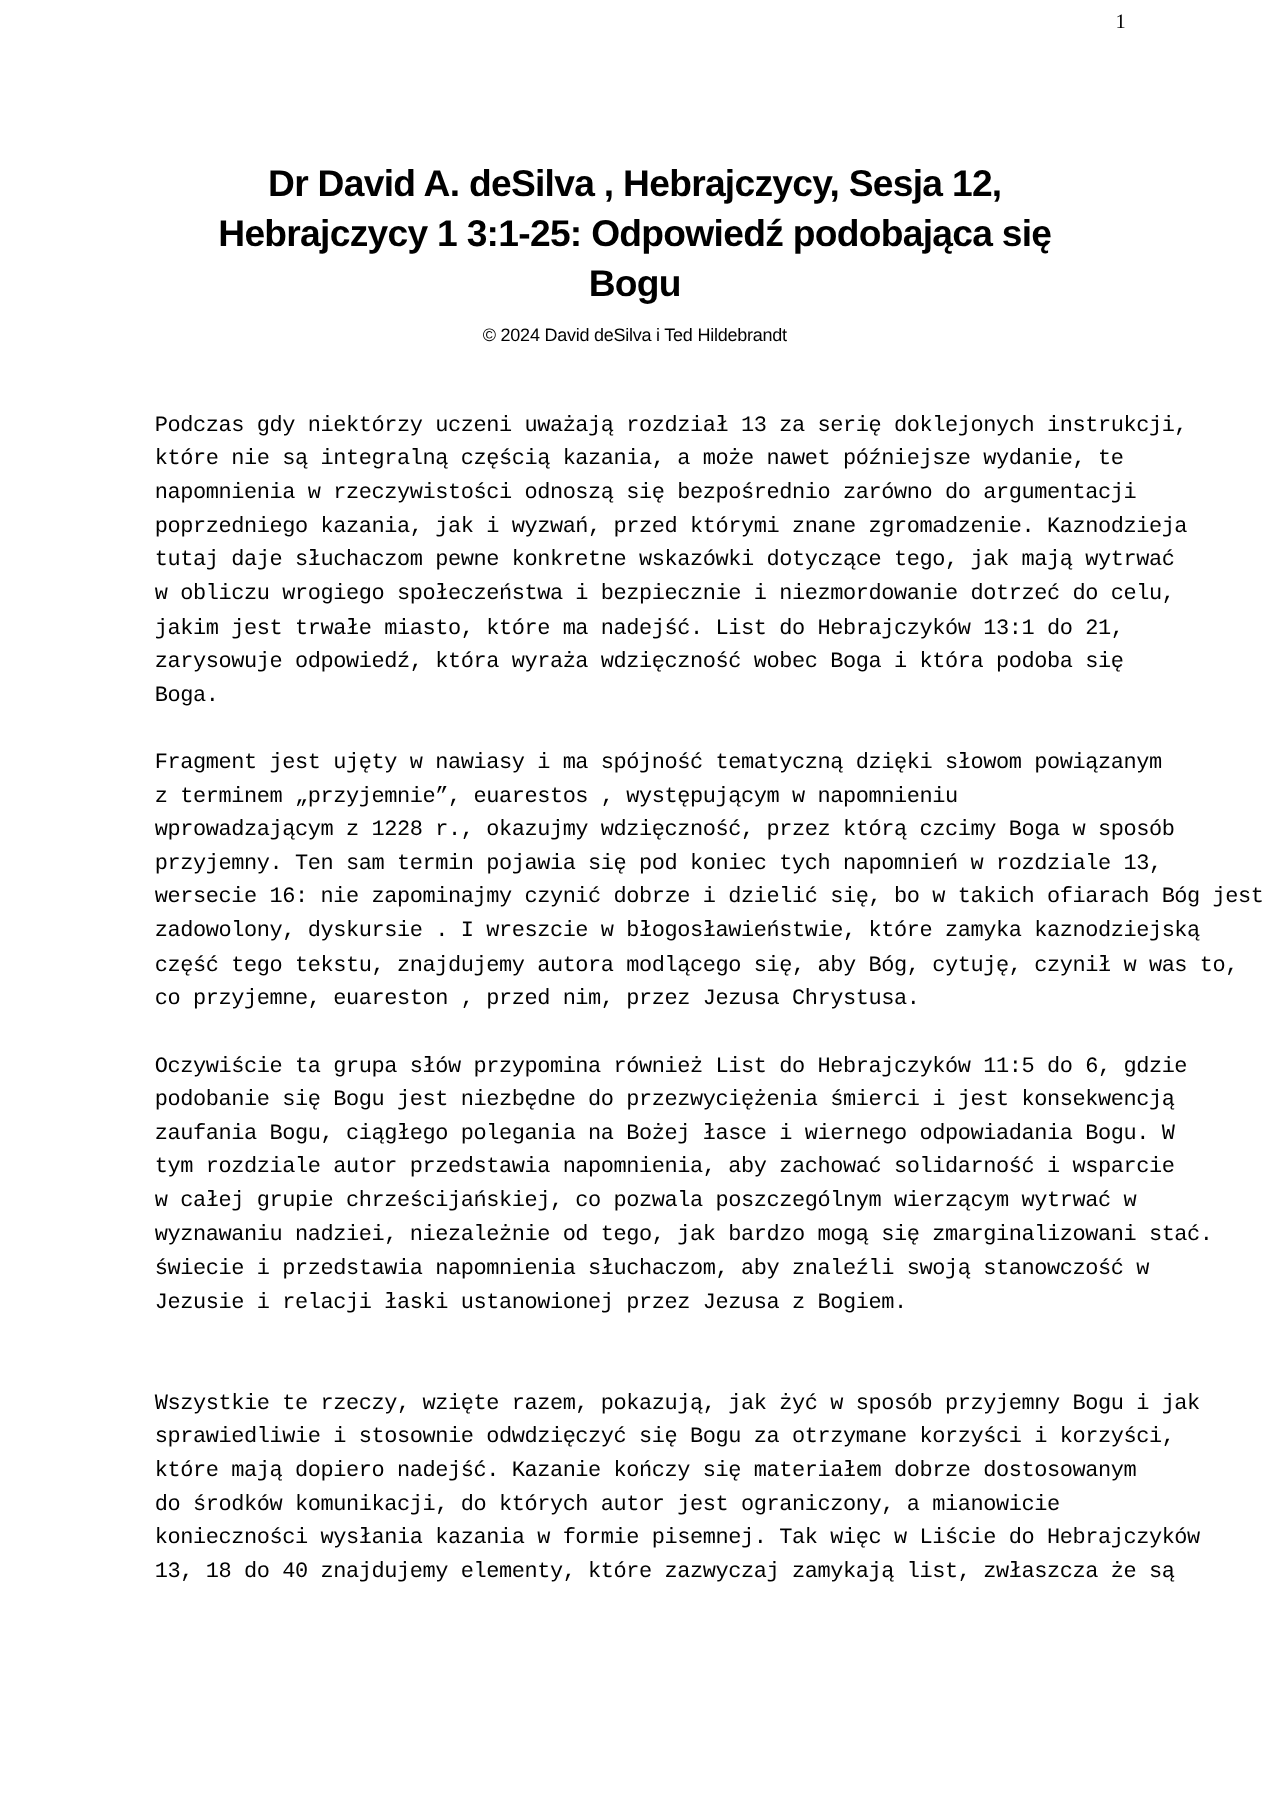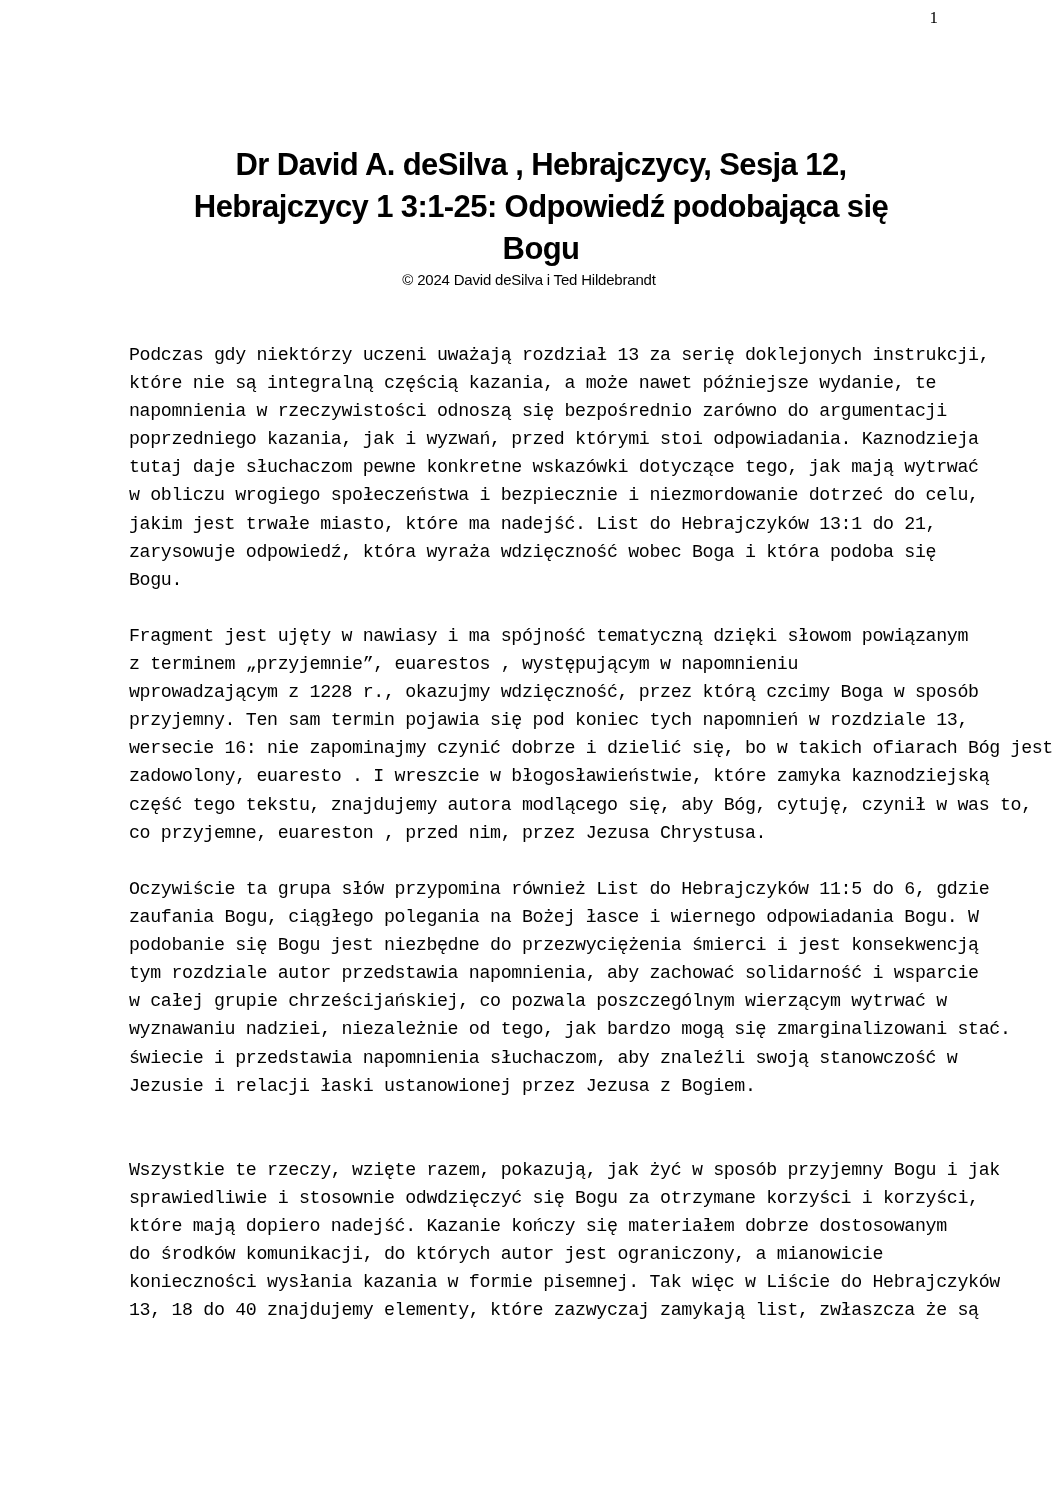--- a/index.html
+++ b/index.html
@@ -28,55 +28,55 @@
   #p0 { top: 341px; }
   #p1 { top: 622px; }
   #p2 { top: 875px; }
   #p3 { top: 1156px; }
 </style>
 </head>
 <body>
 
 <div class="page-num">1</div>
 
-<h1 class="title" style="margin:12px;">
+<h1 class="title" style="margin:0;">
   <span class="tline">Dr David A. deSilva , Hebrajczycy, Sesja 12,</span>
   <span class="tline">Hebrajczycy 1 3:1-25: Odpowiedź podobająca się</span>
   <span class="tline">Bogu</span>
 </h1>
 
 <div class="copyright">© 2024 David deSilva i Ted Hildebrandt</div>
 
 <div id="p0" class="para">
   <span class="line">Podczas gdy niektórzy uczeni uważają rozdział 13 za serię doklejonych instrukcji,</span>
   <span class="line">które nie są integralną częścią kazania, a może nawet późniejsze wydanie, te</span>
   <span class="line">napomnienia w rzeczywistości odnoszą się bezpośrednio zarówno do argumentacji</span>
-  <span class="line">poprzedniego kazania, jak i wyzwań, przed którymi stoi odpowiadania. Kaznodzieja</span>
+  <span class="line">poprzedniego kazania, jak i wyzwań, przed którymi znane zgromadzenie. Kaznodzieja</span>
   <span class="line">tutaj daje słuchaczom pewne konkretne wskazówki dotyczące tego, jak mają wytrwać</span>
   <span class="line">w obliczu wrogiego społeczeństwa i bezpiecznie i niezmordowanie dotrzeć do celu,</span>
   <span class="line">jakim jest trwałe miasto, które ma nadejść. List do Hebrajczyków 13:1 do 21,</span>
   <span class="line">zarysowuje odpowiedź, która wyraża wdzięczność wobec Boga i która podoba się</span>
-  <span class="line">Bogu.</span>
+  <span class="line">Boga.</span>
 </div>
 
 <div id="p1" class="para">
   <span class="line">Fragment jest ujęty w nawiasy i ma spójność tematyczną dzięki słowom powiązanym</span>
   <span class="line">z terminem „przyjemnie”, euarestos , występującym w napomnieniu</span>
   <span class="line">wprowadzającym z 1228 r., okazujmy wdzięczność, przez którą czcimy Boga w sposób</span>
   <span class="line">przyjemny. Ten sam termin pojawia się pod koniec tych napomnień w rozdziale 13,</span>
   <span class="line">wersecie 16: nie zapominajmy czynić dobrze i dzielić się, bo w takich ofiarach Bóg jest</span>
-  <span class="line">zadowolony, euaresto . I wreszcie w błogosławieństwie, które zamyka kaznodziejską</span>
+  <span class="line">zadowolony, dyskursie . I wreszcie w błogosławieństwie, które zamyka kaznodziejską</span>
   <span class="line">część tego tekstu, znajdujemy autora modlącego się, aby Bóg, cytuję, czynił w was to,</span>
   <span class="line">co przyjemne, euareston , przed nim, przez Jezusa Chrystusa.</span>
 </div>
 
 <div id="p2" class="para">
   <span class="line">Oczywiście ta grupa słów przypomina również List do Hebrajczyków 11:5 do 6, gdzie</span>
+  <span class="line">podobanie się Bogu jest niezbędne do przezwyciężenia śmierci i jest konsekwencją</span>
   <span class="line">zaufania Bogu, ciągłego polegania na Bożej łasce i wiernego odpowiadania Bogu. W</span>
-  <span class="line">podobanie się Bogu jest niezbędne do przezwyciężenia śmierci i jest konsekwencją</span>
   <span class="line">tym rozdziale autor przedstawia napomnienia, aby zachować solidarność i wsparcie</span>
   <span class="line">w całej grupie chrześcijańskiej, co pozwala poszczególnym wierzącym wytrwać w</span>
   <span class="line">wyznawaniu nadziei, niezależnie od tego, jak bardzo mogą się zmarginalizowani stać.</span>
   <span class="line">świecie i przedstawia napomnienia słuchaczom, aby znaleźli swoją stanowczość w</span>
   <span class="line">Jezusie i relacji łaski ustanowionej przez Jezusa z Bogiem.</span>
 </div>
 
 <div id="p3" class="para">
   <span class="line">Wszystkie te rzeczy, wzięte razem, pokazują, jak żyć w sposób przyjemny Bogu i jak</span>
   <span class="line">sprawiedliwie i stosownie odwdzięczyć się Bogu za otrzymane korzyści i korzyści,</span>

